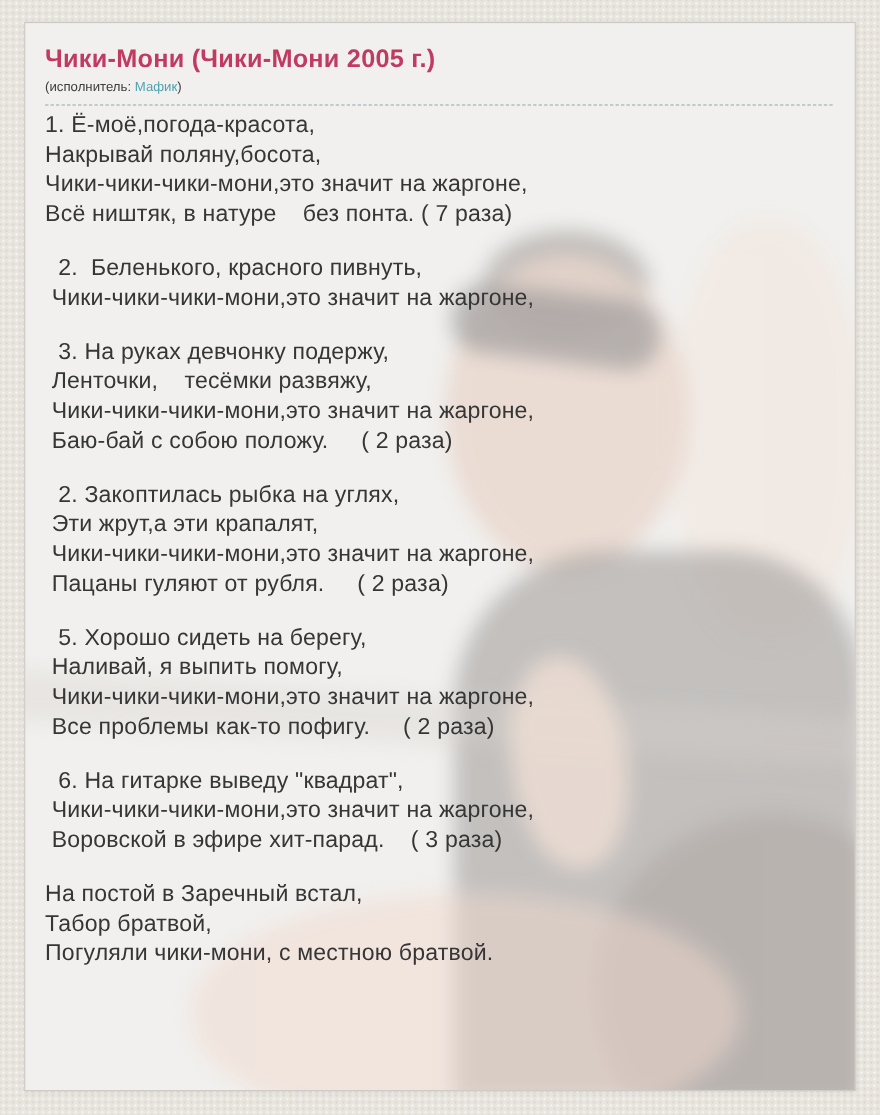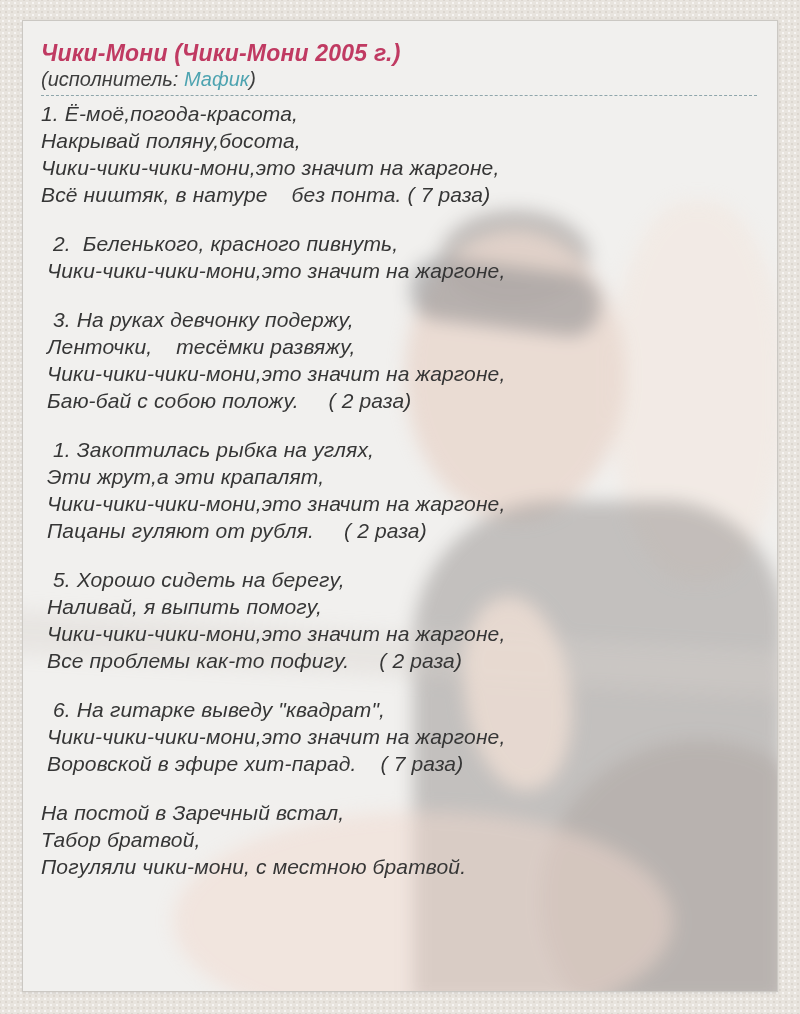--- a/index.html
+++ b/index.html
@@ -2,21 +2,21 @@
 <html style="--title-color: #c03a62; --link-color: #4da3b0; --text-color: #363636; --card-bg: #f1f0ee; --sep-color: #8fa6ab;"><head>
 <meta charset="utf-8">
 <style>
   :root{
     --title-color:#c03a62;
     --link-color:#4da3b0;
     --text-color:#363636;
     --card-bg:#f1f0ee;
     --sep-color:#8fa6ab;
   }
-  *{box-sizing:border-box;font-style:italic;}
+  *{box-sizing:border-box;}
   html,body{margin:0;padding:0;}
   body{
     width:800px;height:1014px;position:relative;overflow:hidden;
     font-family:"Liberation Sans", sans-serif;
     background-color:#e8e4de;
     background-image:
       radial-gradient(rgba(255,255,255,.6) 1px, transparent 1.2px),
       radial-gradient(rgba(197,190,178,.35) 1px, transparent 1.2px);
     background-size:6px 6px,6px 6px;
     background-position:0 0,3px 3px;
@@ -40,21 +40,21 @@
     background:repeating-linear-gradient(to bottom, rgba(250,248,245,.55) 0 2px, rgba(160,145,135,.3) 2px 9px);}
   .ph-hand{left:442px;top:575px;width:105px;height:195px;background:rgba(232,202,184,.85);border-radius:48%;transform:rotate(-8deg);}
   .ph-guitar{left:517px;top:719px;width:320px;height:320px;background:rgba(105,88,80,.45);border-radius:50%;}
   .ph-warm{left:150px;top:790px;width:500px;height:220px;background:rgba(242,196,176,.5);border-radius:50%;}
 
   .content{position:relative;z-index:1;padding:18px 20px 0 18px;}
   h1.title{
     margin:0;font-size:23px;line-height:28px;font-weight:bold;
     color:var(--title-color);letter-spacing:.2px;
   }
-  .artist{margin-top:3px;font-size:20px;line-height:19px;color:#3d3d3d;}
+  .artist{margin-top:3px;font-size:12px;line-height:19px;color:#3d3d3d;}
   .artist a{color:var(--link-color);text-decoration:none;cursor:pointer;}
   .separator{border-top:1px dashed var(--sep-color);margin:6px 0 4px 0;height:0;}
   .lyrics{margin-top:4px;font-size:21px;line-height:27px;color:var(--text-color);letter-spacing:.15px;}
   .verse{margin-bottom:22px;}
   .verse:last-child{margin-bottom:0;}
   .line{white-space:pre-wrap;min-height:27px;}
 </style>
 </head>
 <body>
 
@@ -86,35 +86,35 @@
           <div class="line">  2.  Беленького, красного пивнуть,</div>
           <div class="line"> Чики-чики-чики-мони,это значит на жаргоне,</div>
         </div>
         <div class="verse">
           <div class="line">  3. На руках девчонку подержу,</div>
           <div class="line"> Ленточки,    тесёмки развяжу,</div>
           <div class="line"> Чики-чики-чики-мони,это значит на жаргоне,</div>
           <div class="line"> Баю-бай с собою положу.     ( 2 раза)</div>
         </div>
         <div class="verse">
-          <div class="line">  1. Закоптилась рыбка на углях,</div>
+          <div class="line">  2. Закоптилась рыбка на углях,</div>
           <div class="line"> Эти жрут,а эти крапалят,</div>
           <div class="line"> Чики-чики-чики-мони,это значит на жаргоне,</div>
           <div class="line"> Пацаны гуляют от рубля.     ( 2 раза)</div>
         </div>
         <div class="verse">
           <div class="line">  5. Хорошо сидеть на берегу,</div>
           <div class="line"> Наливай, я выпить помогу,</div>
           <div class="line"> Чики-чики-чики-мони,это значит на жаргоне,</div>
           <div class="line"> Все проблемы как-то пофигу.     ( 2 раза)</div>
         </div>
         <div class="verse">
           <div class="line">  6. На гитарке выведу "квадрат",</div>
           <div class="line"> Чики-чики-чики-мони,это значит на жаргоне,</div>
-          <div class="line"> Воровской в эфире хит-парад.    ( 7 раза)</div>
+          <div class="line"> Воровской в эфире хит-парад.    ( 3 раза)</div>
         </div>
         <div class="verse">
           <div class="line">На постой в Заречный встал,</div>
           <div class="line">Табор братвой,</div>
           <div class="line">Погуляли чики-мони, с местною братвой.</div>
         </div>
       </div>
   </div>
 </div>
 

